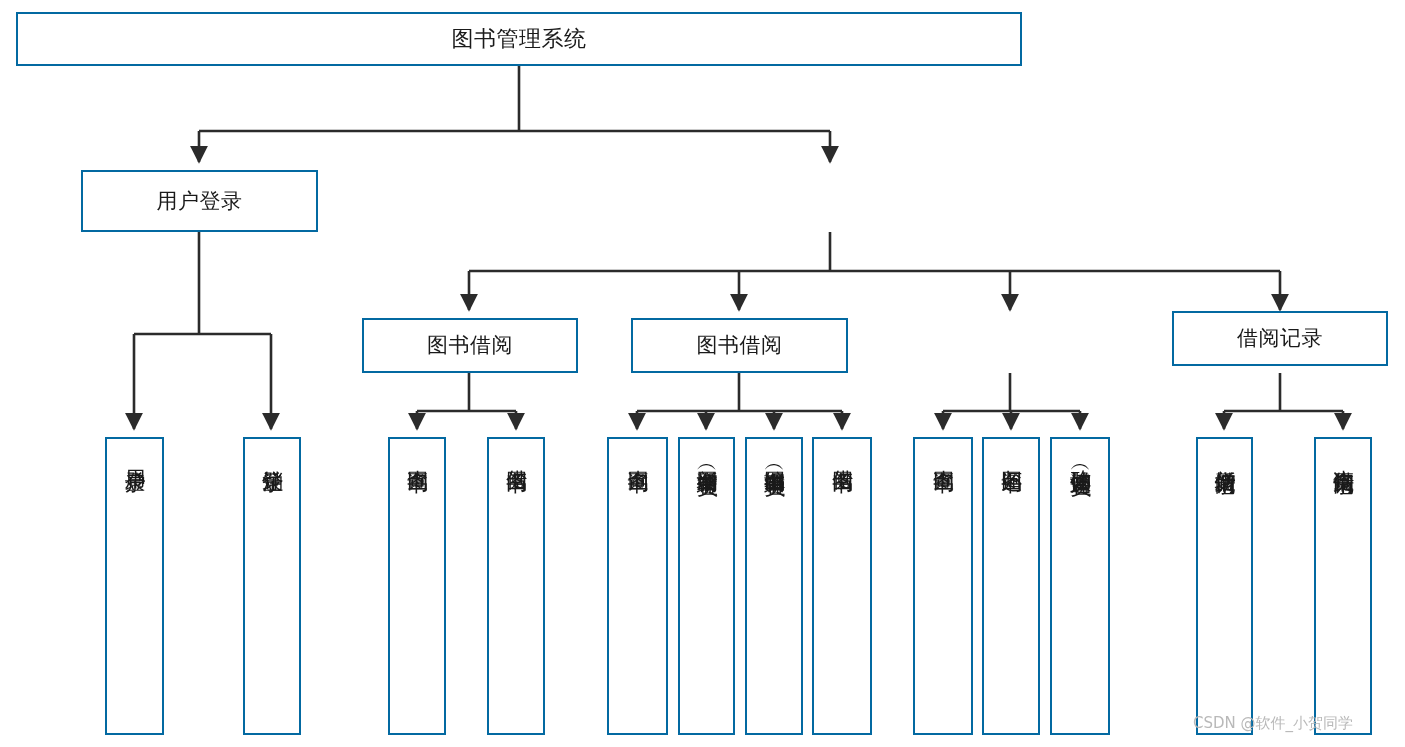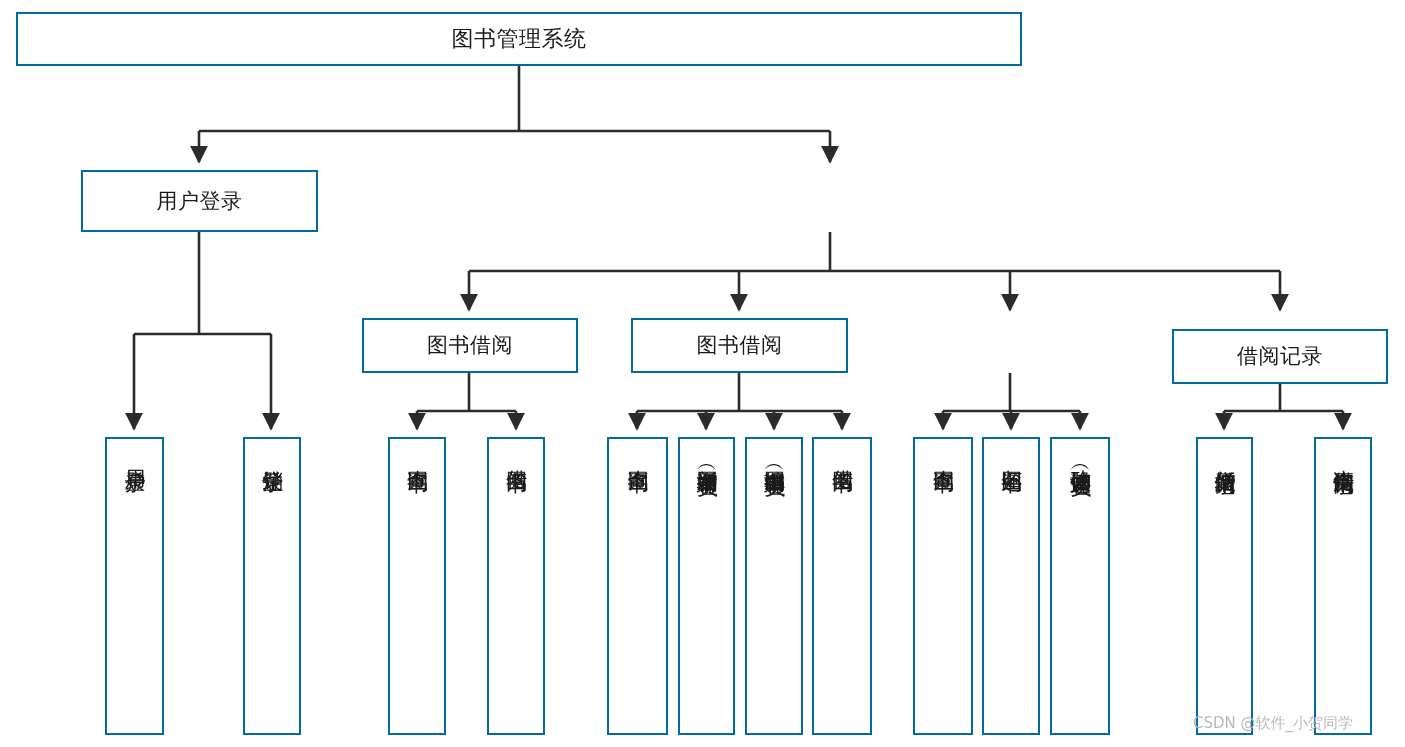--- a/index.html
+++ b/index.html
@@ -128,21 +128,21 @@
   <div class="node horiz" style="left:81px; top:170px; width:237px; height:62px;">
     <span class="label">用户登录</span>
   </div>
 
   <div class="node horiz" style="left:362px; top:318px; width:216px; height:55px;">
     <span class="label">图书借阅</span>
   </div>
   <div class="node horiz" style="left:631px; top:318px; width:217px; height:55px;">
     <span class="label">图书借阅</span>
   </div>
-  <div class="node horiz" style="left:1172px; top:329px; width:216px; height:55px;">
+  <div class="node horiz" style="left:1172px; top:311px; width:216px; height:55px;">
     <span class="label">借阅记录</span>
   </div>
 
   <div class="node vert" style="left:105px; top:437px; width:59px; height:298px;">
     <span class="label">用户登录</span>
   </div>
   <div class="node vert" style="left:243px; top:437px; width:58px; height:298px;">
     <span class="label">注销登录</span>
   </div>
   <div class="node vert" style="left:388px; top:437px; width:58px; height:298px;">

